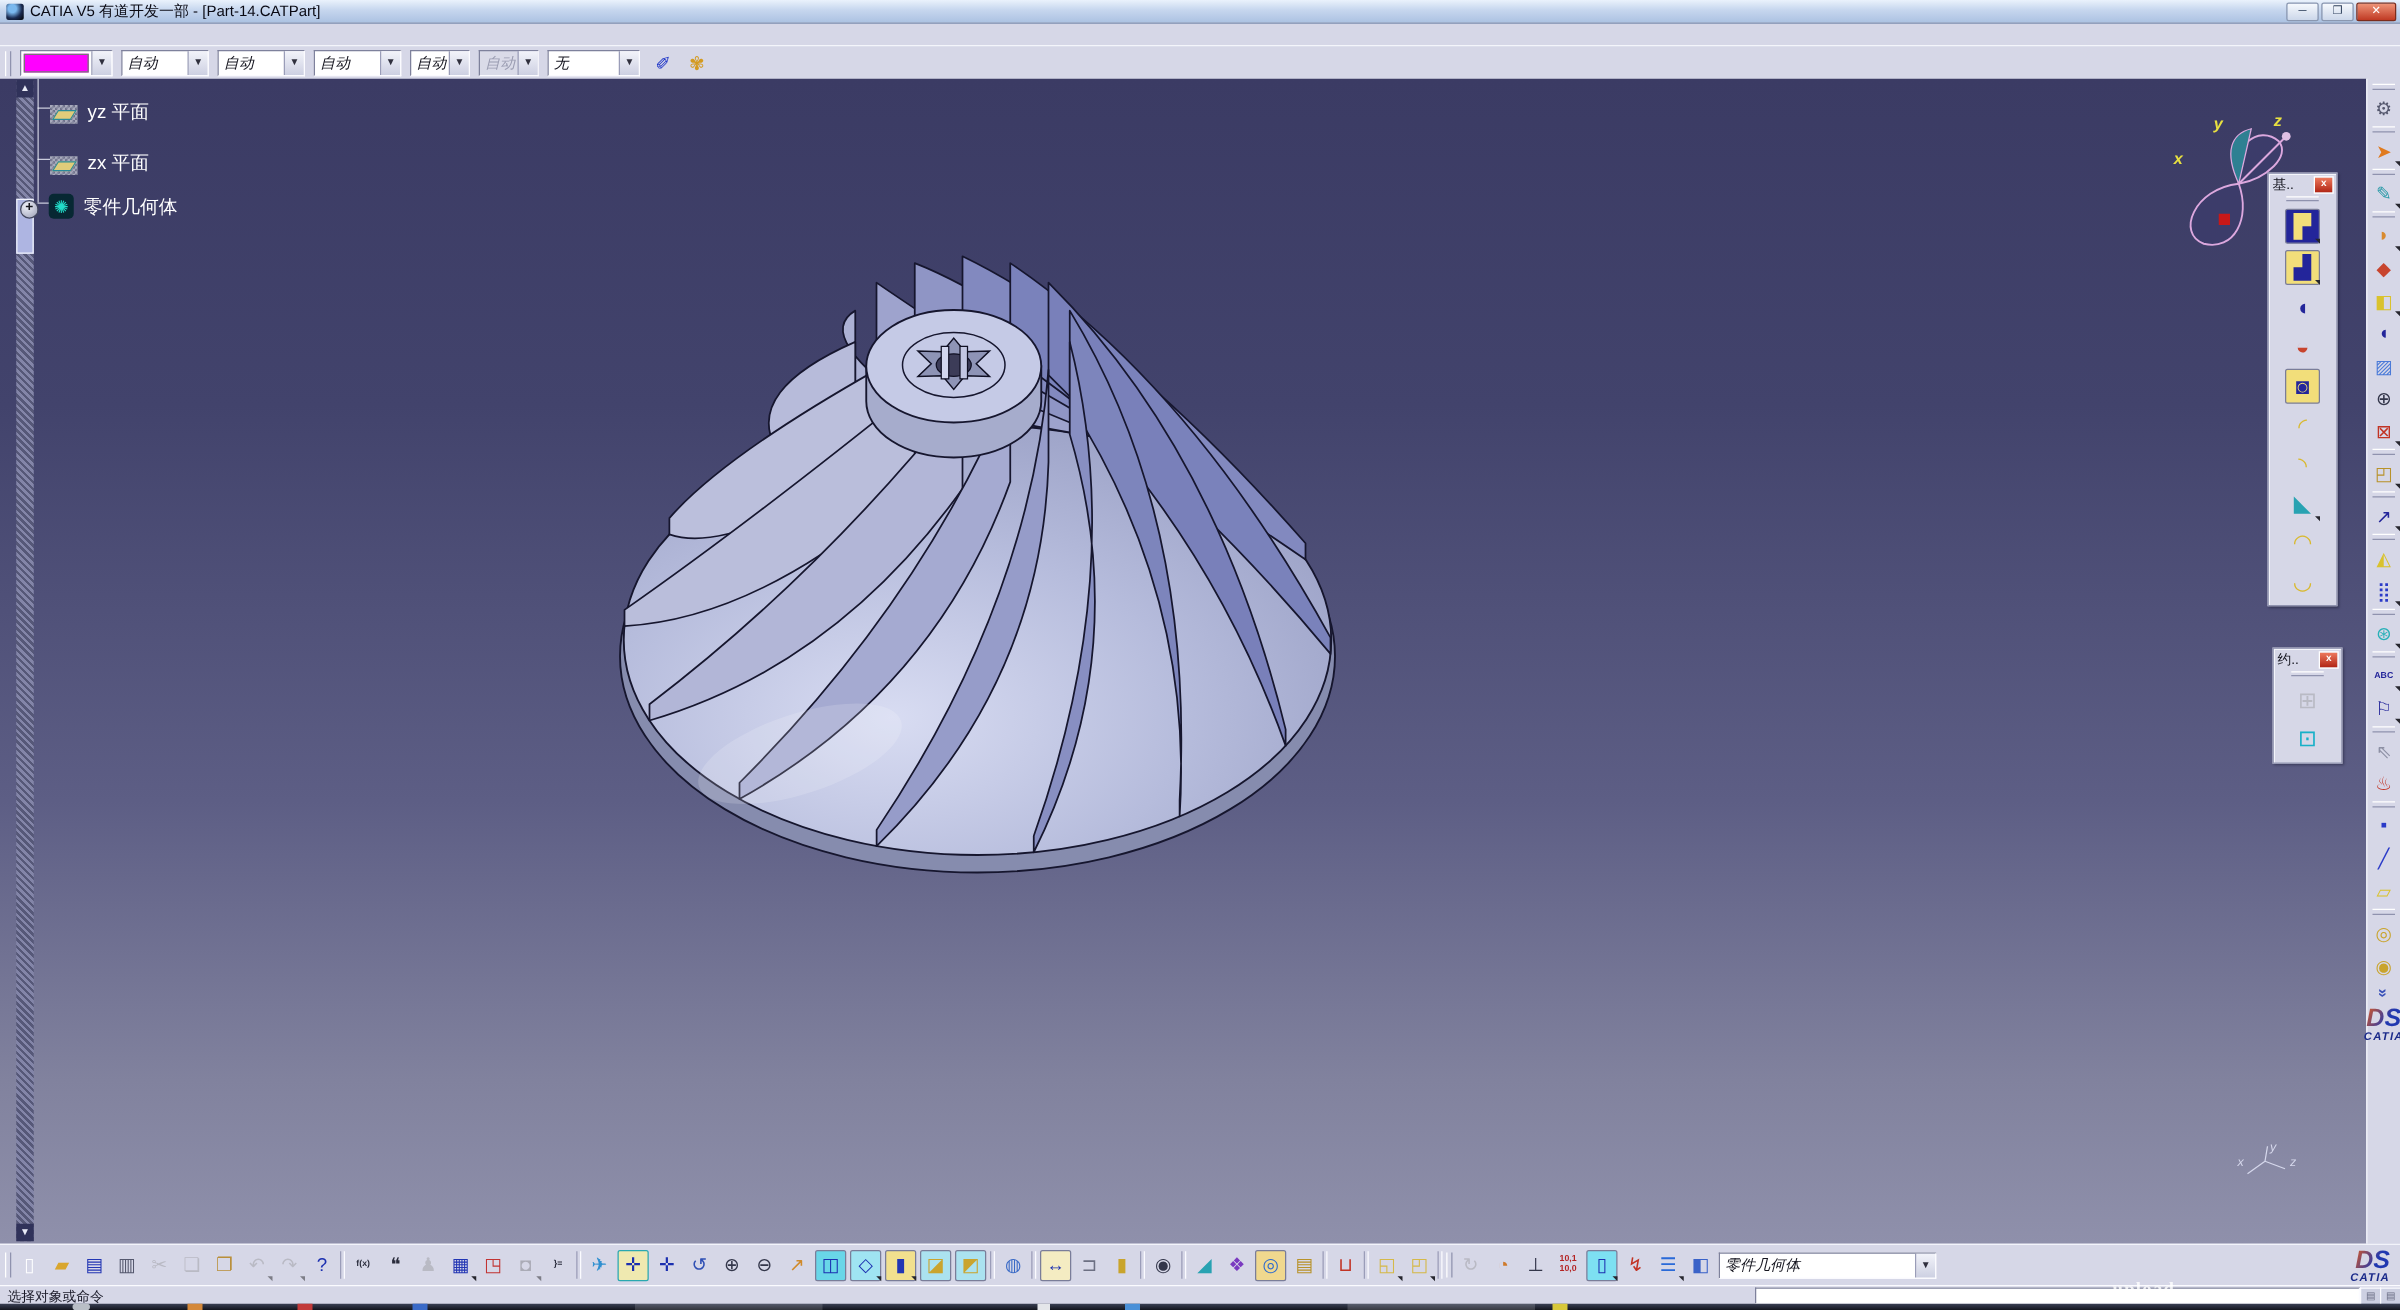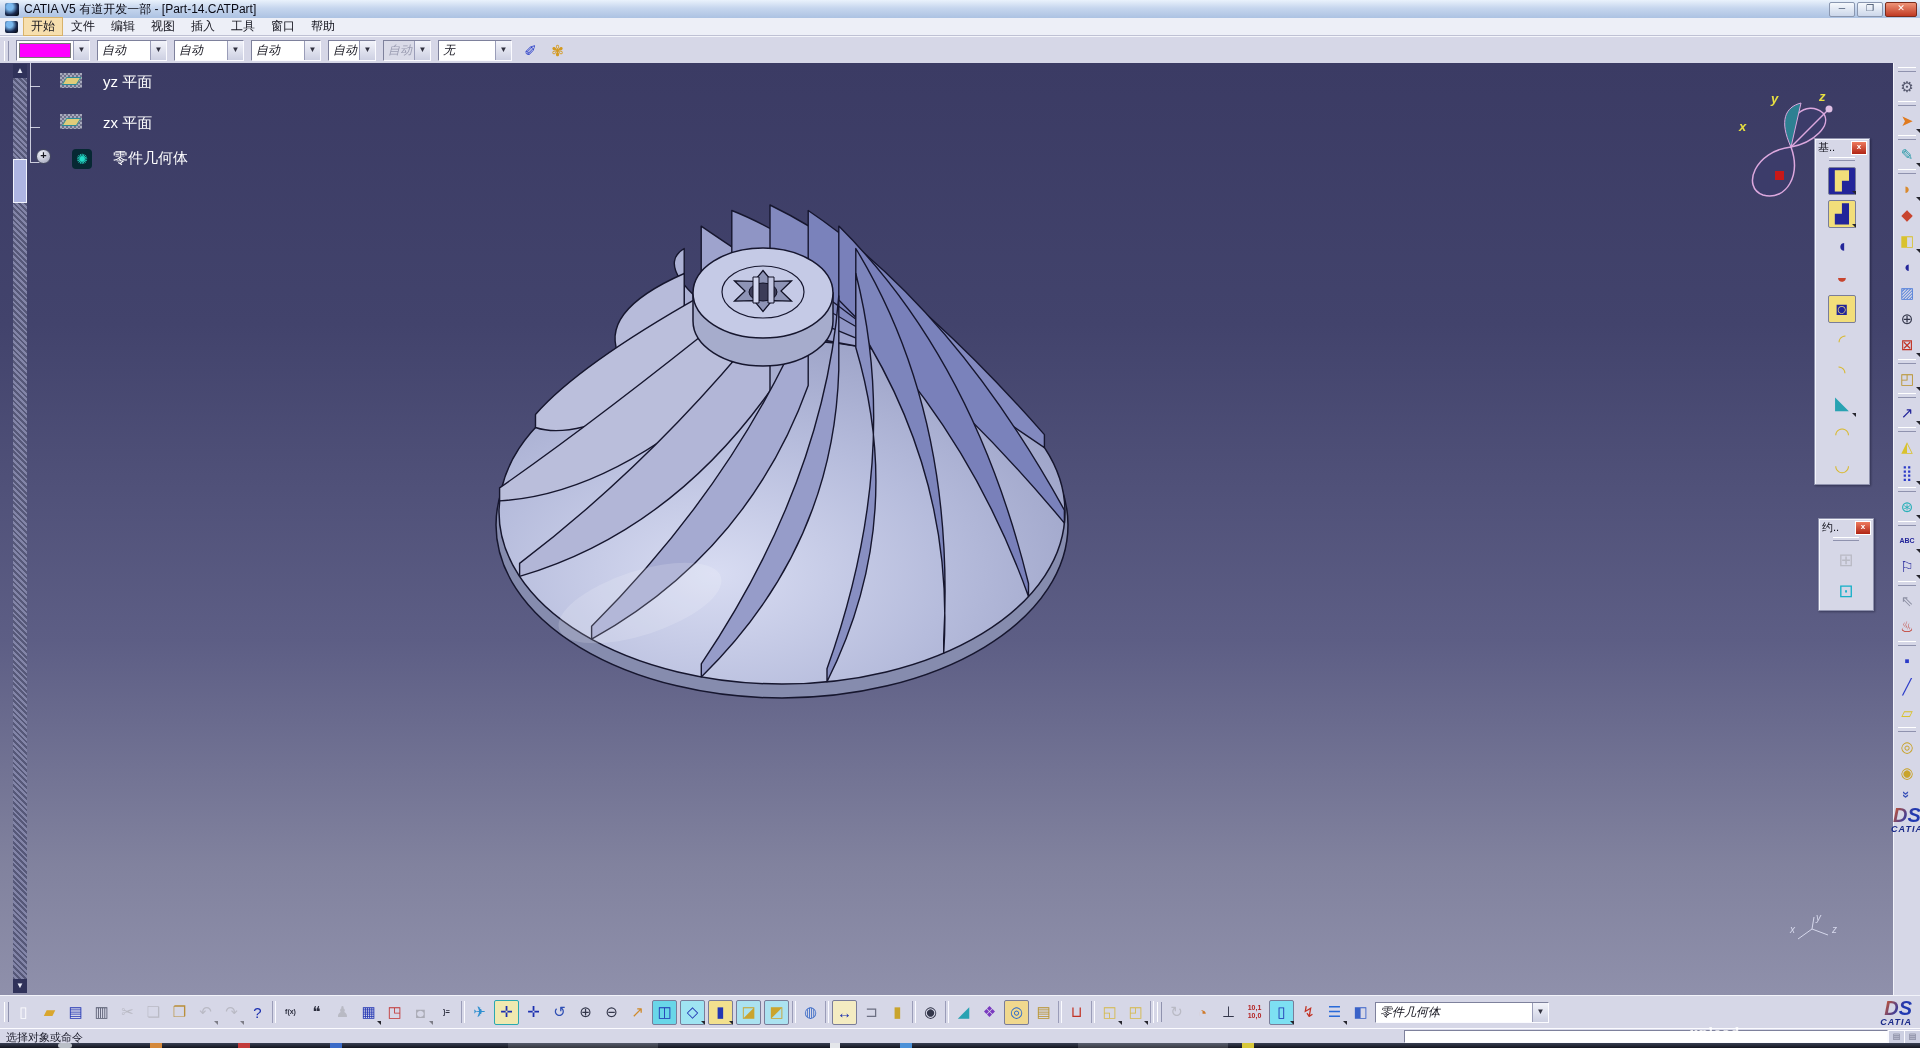--- a/index.html
+++ b/index.html
@@ -51,22 +51,22 @@
   .griph{width:18px;height:3px;border-top:1px solid #fff;border-bottom:1px solid #8f92ae;flex:none;}
   .spacer{flex:1;}
   .chev{color:#3850b8;font-weight:bold;transform:rotate(90deg);font-size:13px;flex:none;}
 
   
   #vp{position:absolute;left:0;top:63px;width:1893px;height:932px;overflow:hidden;
     background:linear-gradient(180deg,#3b3b64 0%,#42436c 28%,#5d5e85 62%,#81829e 86%,#8f90ab 100%);}
   #model{position:absolute;left:0;top:0;}
 
   
-  .trow{position:absolute;display:flex;align-items:flex-start;height:26px;color:#fff;
-    font-size:15px;gap:21px;white-space:nowrap;margin-left:20px;}
+  .trow{position:absolute;display:flex;align-items:flex-end;height:26px;color:#fff;
+    font-size:15px;gap:8px;white-space:nowrap;}
   .plane-ic{width:22px;height:15px;position:relative;flex:none;background:#a8aabc;
     background-image:linear-gradient(45deg,#70728c 25%,transparent 25%,transparent 75%,#70728c 75%),
       linear-gradient(45deg,#70728c 25%,transparent 25%,transparent 75%,#70728c 75%);
     background-size:4px 4px;background-position:0 0,2px 2px;}
   .plane-ic::after{content:"";position:absolute;left:4px;top:4px;width:13px;height:6px;
     background:#e0cc7a;border:1px solid #2a8a9a;transform:skewX(-32deg);}
   .pb-ic{width:20px;height:20px;flex:none;background:#072833;color:#22dcc8;font-size:14px;
     line-height:20px;text-align:center;border-radius:4px;}
   .expander{width:13px;height:13px;flex:none;border-radius:50%;border:1px solid #44485e;
     background:radial-gradient(circle at 35% 30%,#f0f2fa,#9a9db4);color:#16161e;
@@ -140,33 +140,20 @@
   <div class="titlebar">
     <span class="appico"></span>
     <span class="titletext">CATIA V5  有道开发一部 - [Part-14.CATPart]</span>
     <span class="winbtns" id="winbtns">
         <span class="wbtn">─</span>
         <span class="wbtn">❐</span>
         <span class="wbtn close">✕</span>
       </span>
   </div>
 
-  <div class="menubar">
-    <span class="mdiico"></span>
-    <span id="menu-items" style="display:flex;">
-        <span class="mitem active">开始</span>
-        <span class="mitem">文件</span>
-        <span class="mitem">编辑</span>
-        <span class="mitem">视图</span>
-        <span class="mitem">插入</span>
-        <span class="mitem">工具</span>
-        <span class="mitem">窗口</span>
-        <span class="mitem">帮助</span>
-      </span>
-  </div>
 
   <div class="fmtbar">
     <span class="gripv"></span>
     <span class="cmb" style="width:72px">
       <span class="swatch" id="swatch" style="background: rgb(255, 0, 255);"></span>
       <span class="carr">▼</span>
     </span>
     <span id="fmt-combos" style="display:flex;gap:7px;">
         <span class="cmb" style="width: 68px;">
           <span class="cval">自动</span>

